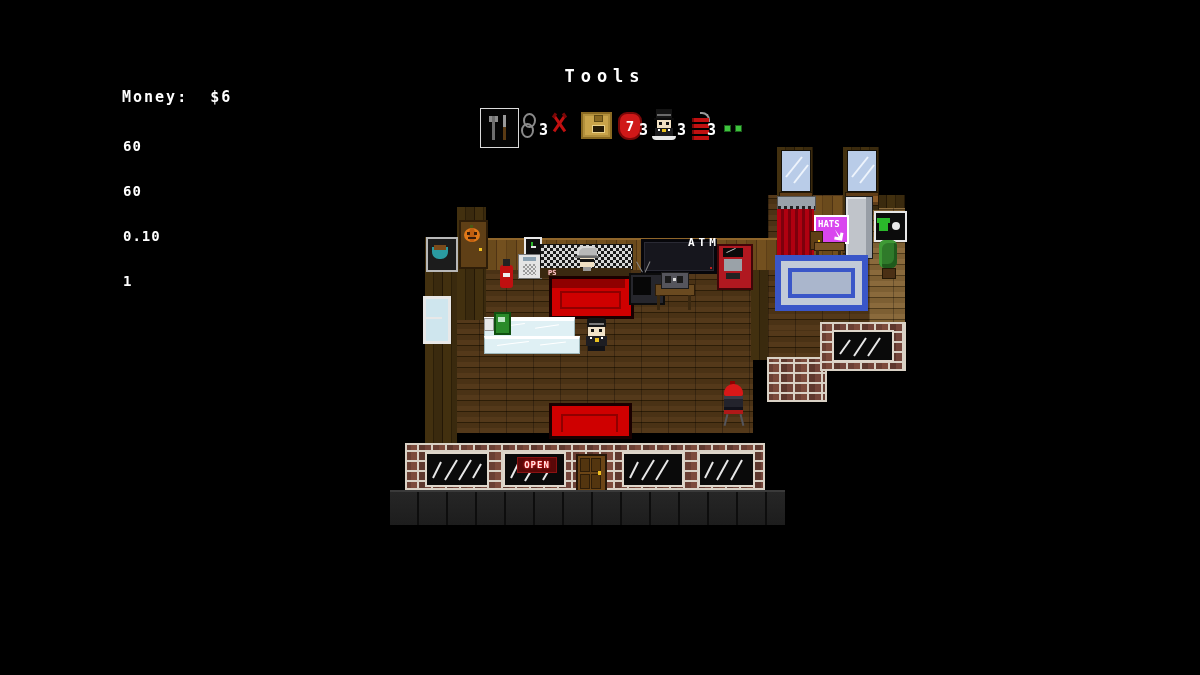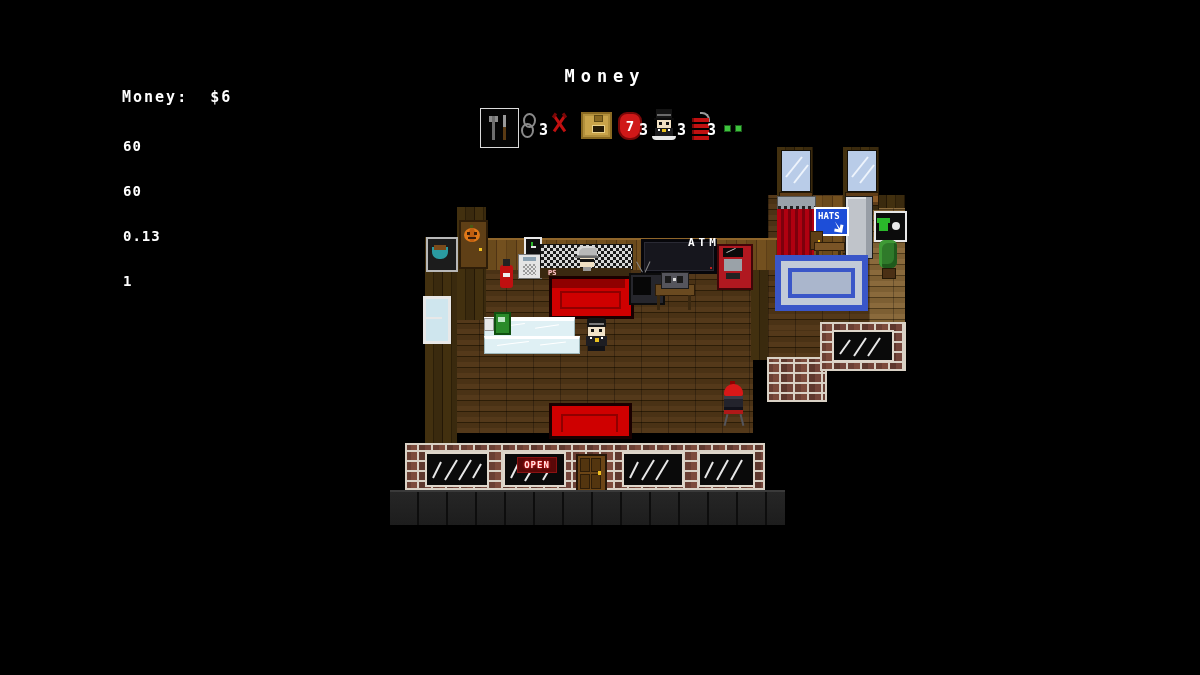--- a/index.html
+++ b/index.html
@@ -50,24 +50,24 @@
 </style>
 </head>
 <body>
 
 <div id="stage">
 
   <div class="px pxtext hud-money">Money:  $6</div>
   <div class="px pxtext hud-stats">
     <div>60</div>
     <div>60</div>
-    <div>0.13</div>
+    <div>0.10</div>
     <div>1</div>
   </div>
-  <div class="px pxtext hud-title">Money</div>
+  <div class="px pxtext hud-title">Tools</div>
 
   <div class="px slotbox">
     <span>
       <span class="tool-rod" style="left:11px;top:7px;height:24px;background:#6e6e6e;"></span>
       <span class="tool-rod" style="left:8px;top:7px;height:6px;"></span>
       <span class="tool-rod" style="left:14px;top:7px;height:6px;"></span>
       <span class="tool-rod" style="left:22px;top:6px;height:12px;background:#9a9a9a;"></span>
       <span class="tool-rod" style="left:22px;top:18px;height:13px;background:#5a3a14;"></span>
     </span>
   </div>
@@ -281,21 +281,21 @@
     <span class="px" style="left:2px;top:45px;width:32px;height:12px;background:#8a5a28;box-shadow:inset 0 3px 0 #5f3d18, inset 0 -3px 0 #5f3d18;border:1px solid #241806;"></span>
   </div>
 
   <div class="px" style="left:777px;top:196px;width:37px;height:13px;background:#9aa2aa;border:1px solid #555;">
     <span class="px" style="left:0;bottom:0;width:100%;height:4px;background:repeating-linear-gradient(90deg,#222 0 3px,transparent 3px 6px);"></span>
   </div>
   <div class="px" style="left:777px;top:209px;width:37px;height:50px;background:repeating-linear-gradient(90deg,#b00010 0 4px,#7c000c 4px 7px);border-bottom:3px solid #50000a;"></div>
 
   <div class="px" style="left:845px;top:196px;width:26px;height:61px;background:#c0c4ca;border:1px solid #1a1a1a;box-shadow:inset -6px 0 0 #989ea6, inset 2px 2px 0 #dde0e4;"></div>
 
-  <div class="px" style="left:814px;top:207px;width:31px;height:25px;background:#1d4ed8;border:2px solid #ffffff;">
+  <div class="px" style="left:814px;top:215px;width:31px;height:25px;background:#d946ef;border:2px solid #ffffff;">
     <span class="pxtext" style="position:absolute;left:2px;top:2px;font-size:9px;color:#fff;">HATS</span>
     <svg style="position:absolute;left:16px;top:12px;" width="12" height="12" viewBox="0 0 12 12">
       <path d="M2 1 L8 7 L8 3 L11 3 L11 11 L3 11 L3 8 L7 8 Z" fill="#fff" transform="rotate(10 6 6)"></path>
     </svg>
   </div>
   <div class="px" style="left:810px;top:231px;width:11px;height:17px;background:#5f3f16;border:1px solid #2e1d08;">
     <span class="px" style="left:7px;top:8px;width:2px;height:2px;background:#f0c020;"></span>
   </div>
   <div class="px" style="left:814px;top:242px;width:29px;height:14px;">
     <span class="px" style="left:0;top:0;width:29px;height:7px;background:#7a5426;border:1px solid #2e1d08;"></span>

